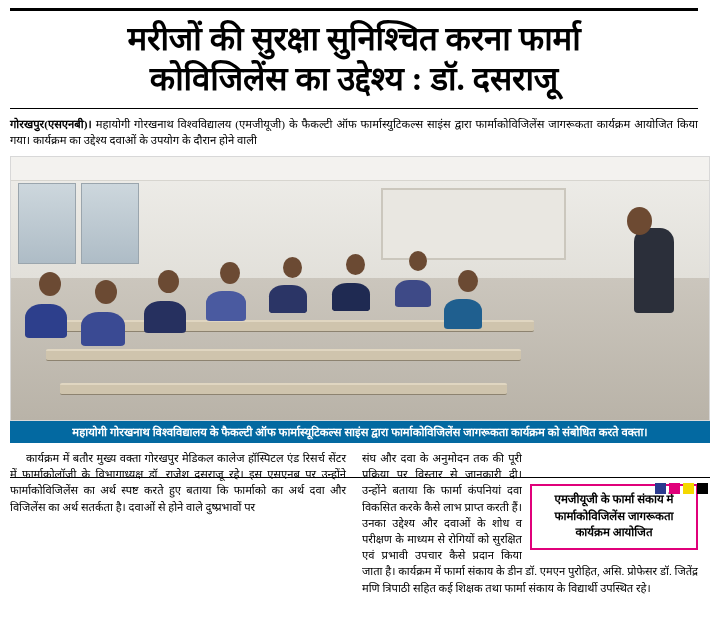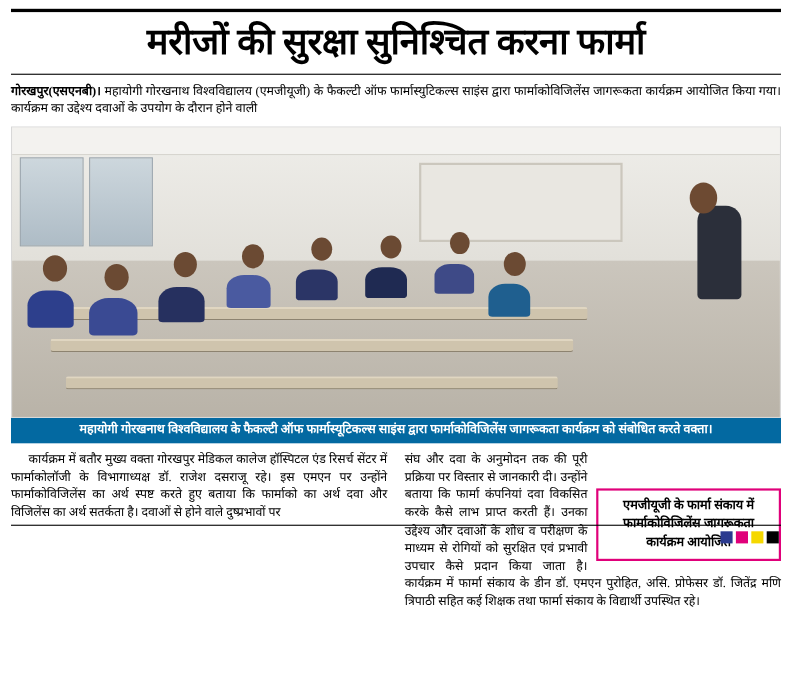--- a/index.html
+++ b/index.html
@@ -12,21 +12,21 @@
     background: #ffffff;
     font-family: "Liberation Sans", sans-serif;
     color: #000000;
     overflow: hidden;
   }
   .page {
     position: relative;
     width: 720px;
     height: 500px;
     box-sizing: border-box;
-    padding: 8px 10px 6px 10px;
+    padding: 8px 22px 6px 10px;
   }
   .rule-top {
     height: 3px;
     background: #000;
     margin: 0 0 6px 0;
   }
   .headline {
     text-align: center;
     font-family: "Liberation Serif", serif;
     font-weight: bold;
@@ -209,20 +209,21 @@
 </style>
 </head>
 <body>
 
 <div class="page">
 
   <div class="rule-top"></div>
 
   <div class="headline">
     <span>मरीजों की सुरक्षा सुनिश्चित करना फार्मा</span>
+    <span class="line2">कोविजिलेंस का उद्देश्य : डॉ. दसराजू</span>
   </div>
 
   <div class="rule-under-headline"></div>
 
   <div class="lede">
     <div class="col">
       <span class="dateline">गोरखपुर(एसएनबी)।</span><span> महायोगी गोरखनाथ विश्वविद्यालय (एमजीयूजी) के फैकल्टी ऑफ फार्मास्युटिकल्स साइंस द्वारा फार्माकोविजिलेंस जागरूकता कार्यक्रम आयोजित किया गया। कार्यक्रम का उद्देश्य दवाओं के उपयोग के दौरान होने वाली</span>
     </div>
   </div>
 
@@ -265,21 +266,21 @@
 
       <div class="ph-speaker-shirt"></div>
       <div class="ph-speaker-head"></div>
     </div>
   </div>
 
   <div class="caption">महायोगी गोरखनाथ विश्वविद्यालय के फैकल्टी ऑफ फार्मास्यूटिकल्स साइंस द्वारा फार्माकोविजिलेंस जागरूकता कार्यक्रम को संबोधित करते वक्ता।</div>
 
   <div class="body-cols">
     <div class="col">
-      <div class="indent">कार्यक्रम में बतौर मुख्य वक्ता गोरखपुर मेडिकल कालेज हॉस्पिटल एंड रिसर्च सेंटर में फार्माकोलॉजी के विभागाध्यक्ष डॉ. राजेश दसराजू रहे। इस एमएन पर उन्होंने फार्माकोविजिलेंस का अर्थ स्पष्ट करते हुए बताया कि फार्माको का अर्थ दवा और विजिलेंस का अर्थ सतर्कता है। दवाओं से होने वाले दुष्प्रभावों पर</div>
+      <div class="indent">कार्यक्रम में बतौर मुख्य वक्ता गोरखपुर मेडिकल कालेज हॉस्पिटल एंड रिसर्च सेंटर में फार्माकोलॉजी के विभागाध्यक्ष डॉ. राजेश दसराजू रहे। इस एसएनब पर उन्होंने फार्माकोविजिलेंस का अर्थ स्पष्ट करते हुए बताया कि फार्माको का अर्थ दवा और विजिलेंस का अर्थ सतर्कता है। दवाओं से होने वाले दुष्प्रभावों पर</div>
     </div>
     <div class="col">
       <div class="pullquote">एमजीयूजी के फार्मा संकाय में फार्माकोविजिलेंस जागरूकता कार्यक्रम आयोजित</div>
       <div>संघ और दवा के अनुमोदन तक की पूरी प्रक्रिया पर विस्तार से जानकारी दी। उन्होंने बताया कि फार्मा कंपनियां दवा विकसित करके कैसे लाभ प्राप्त करती हैं। उनका उद्देश्य और दवाओं के शोध व परीक्षण के माध्यम से रोगियों को सुरक्षित एवं प्रभावी उपचार कैसे प्रदान किया जाता है। कार्यक्रम में फार्मा संकाय के डीन डॉ. एमएन पुरोहित, असि. प्रोफेसर डॉ. जितेंद्र मणि त्रिपाठी सहित कई शिक्षक तथा फार्मा संकाय के विद्यार्थी उपस्थित रहे।</div>
     </div>
   </div>
 
   <div class="rule-bottom"></div>
 
   <div class="footer-bar">

